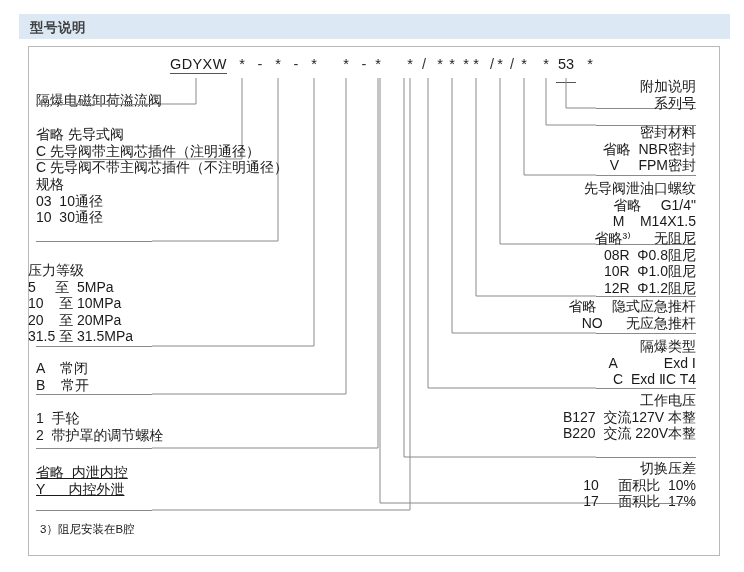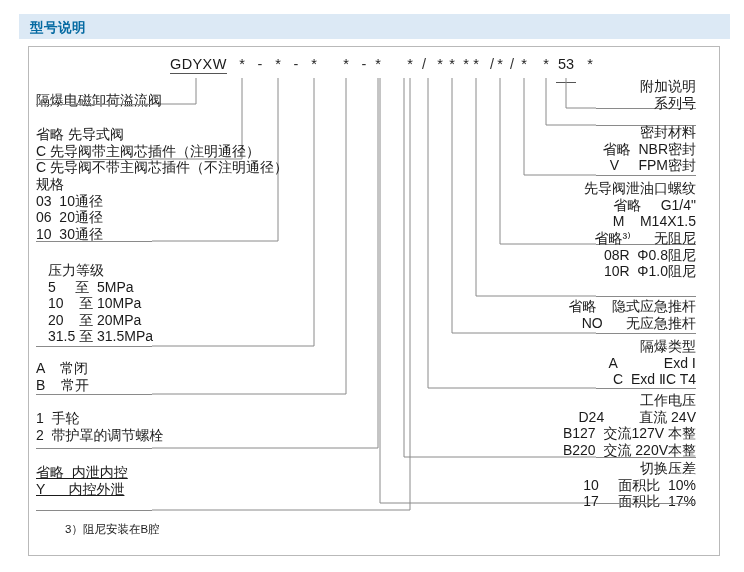--- a/index.html
+++ b/index.html
@@ -16,21 +16,21 @@
   .hdr-bar{
     position:absolute;left:14px;top:14px;width:716px;height:25px;
     background:#dce9f5;
   }
   .hdr-accent{
     position:absolute;left:14px;top:14px;width:5px;height:25px;
     background:#ffffff;
   }
   .hdr-title{
     position:absolute;left:30px;top:19px;
-    font-size:13.5px;font-weight:bold;letter-spacing:.5px;color:#0369a1;
+    font-size:13.5px;font-weight:bold;letter-spacing:.5px;color:#404040;
   }
 
   
   .frame{
     position:absolute;left:28px;top:46px;width:690px;height:508px;
     border:1px solid #b9b9b9;background:#fff;
   }
   .code-prefix{
     position:absolute;left:170px;top:56px;
     font-size:14.5px;letter-spacing:.4px;
@@ -56,21 +56,21 @@
 
   
   .grp{position:absolute;font-size:14px;line-height:16.5px;}
   .grp.left{text-align:left;}
   .grp.right{text-align:right;}
   .grp .ln{white-space:pre;}
 
   .rule{position:absolute;height:0;border-top:1px solid #8a8a8a;}
 
   .foot{
-    position:absolute;left:40px;top:522px;font-size:11.5px;margin-left:25px;
+    position:absolute;left:40px;top:522px;font-size:11.5px;
   }
 </style>
 </head>
 <body>
 
 <div id="stage">
 
   <div class="hdr-bar"></div>
   <div class="hdr-accent"></div>
   <div class="hdr-title">型号说明</div>
@@ -131,25 +131,24 @@
       <div class="rule" style="left: 36px; top: 104px; width: 116px;"></div>
       <div class="grp left" style="left: 36px; top: 126px; width: 330px;">
         <div class="ln">省略 先导式阀</div>
         <div class="ln">C 先导阀带主阀芯插件（注明通径）</div>
         <div class="ln">C 先导阀不带主阀芯插件（不注明通径）</div>
       </div>
       <div class="rule" style="left: 36px; top: 159px; width: 116px;"></div>
       <div class="grp left" style="left: 36px; top: 176px; width: 300px;">
         <div class="ln">规格</div>
         <div class="ln">03  10通径</div>
-        <div class="ln">06  20通径</div>
         <div class="ln">10  30通径</div>
       </div>
       <div class="rule" style="left: 36px; top: 241px; width: 116px;"></div>
-      <div class="grp left" style="left: 48px; top: 262px; width: 300px;">
+      <div class="grp left" style="left: 28px; top: 262px; width: 300px;">
         <div class="ln">压力等级</div>
         <div class="ln">5     至  5MPa</div>
         <div class="ln">10    至 10MPa</div>
         <div class="ln">20    至 20MPa</div>
         <div class="ln">31.5 至 31.5MPa</div>
       </div>
       <div class="rule" style="left: 36px; top: 346px; width: 116px;"></div>
       <div class="grp left" style="left: 36px; top: 360px; width: 300px;">
         <div class="ln">A    常闭</div>
         <div class="ln">B    常开</div>
@@ -185,36 +184,36 @@
       <div class="grp right" style="left: 436px; top: 180px; width: 260px;">
         <div class="ln">先导阀泄油口螺纹</div>
         <div class="ln">省略     G1/4"</div>
         <div class="ln">M    M14X1.5</div>
       </div>
       <div class="rule" style="left: 596px; top: 244px; width: 100px;"></div>
       <div class="grp right" style="left: 436px; top: 230px; width: 260px;">
         <div class="ln">省略³⁾      无阻尼</div>
         <div class="ln">08R  Φ0.8阻尼</div>
         <div class="ln">10R  Φ1.0阻尼</div>
+        <div class="ln">12R  Φ1.2阻尼</div>
       </div>
       <div class="rule" style="left: 596px; top: 296px; width: 100px;"></div>
       <div class="grp right" style="left: 436px; top: 298px; width: 260px;">
         <div class="ln">省略    隐式应急推杆</div>
         <div class="ln">NO      无应急推杆</div>
       </div>
       <div class="rule" style="left: 596px; top: 333px; width: 100px;"></div>
       <div class="grp right" style="left: 436px; top: 338px; width: 260px;">
         <div class="ln">隔爆类型</div>
         <div class="ln">A            Exd Ⅰ</div>
         <div class="ln">C  Exd ⅡC T4</div>
       </div>
       <div class="rule" style="left: 596px; top: 388px; width: 100px;"></div>
       <div class="grp right" style="left: 436px; top: 392px; width: 260px;">
         <div class="ln">工作电压</div>
-        <div class="ln">D24         直流 24V</div>
         <div class="ln">B127  交流127V 本整</div>
         <div class="ln">B220  交流 220V本整</div>
       </div>
       <div class="rule" style="left: 596px; top: 457px; width: 100px;"></div>
       <div class="grp right" style="left: 436px; top: 460px; width: 260px;">
         <div class="ln">切换压差</div>
         <div class="ln">10     面积比  10%</div>
         <div class="ln">17     面积比  17%</div>
       </div>
       <div class="rule" style="left: 596px; top: 503px; width: 100px;"></div>

